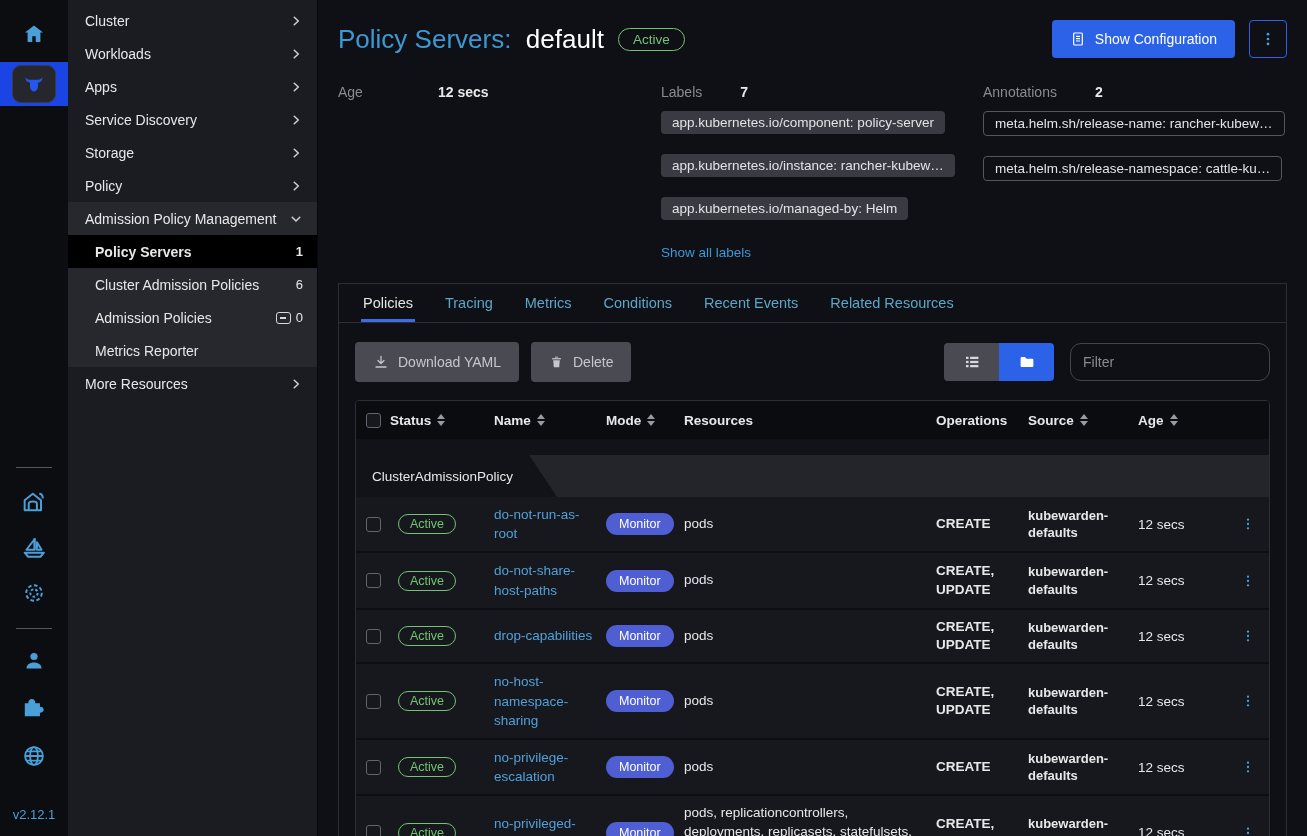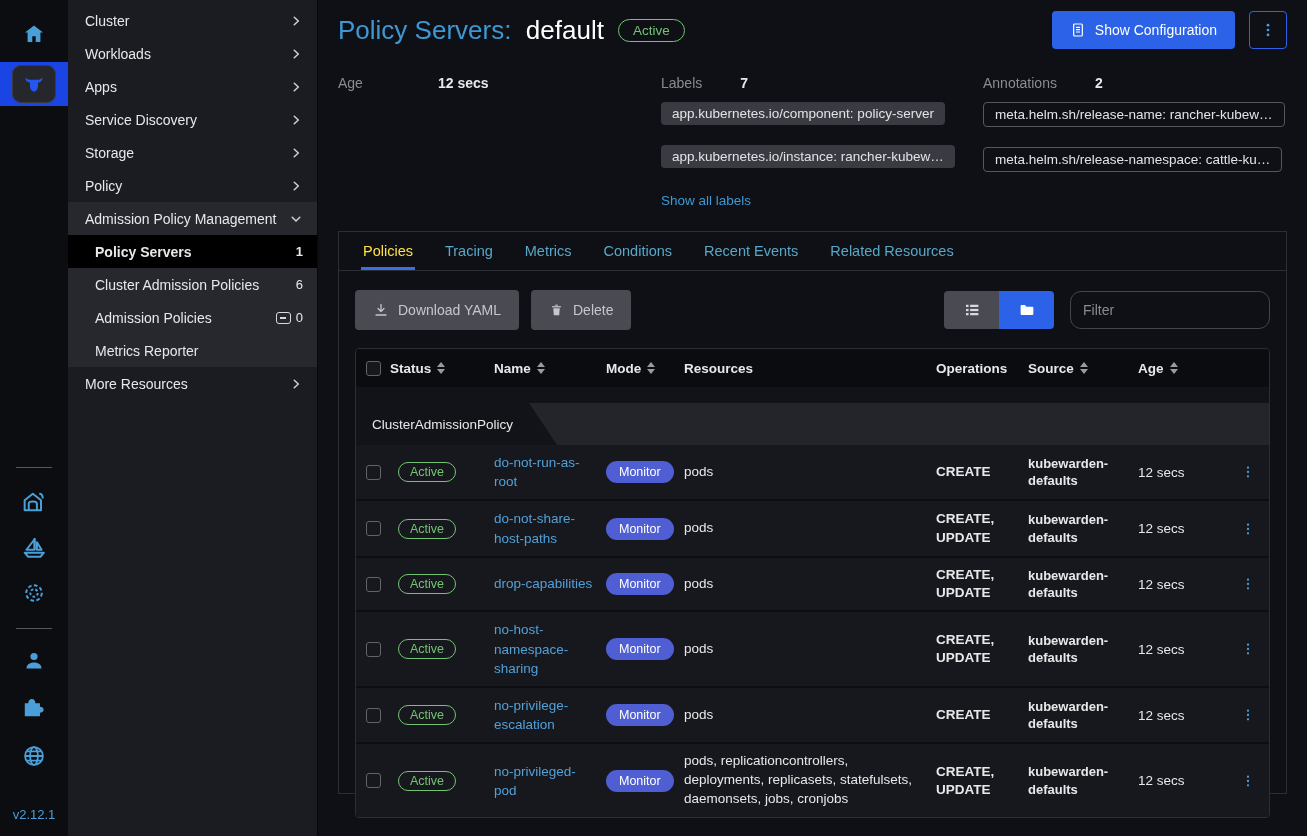--- a/index.html
+++ b/index.html
@@ -25,21 +25,21 @@
   .chev { color:#cfd0d4; display:flex; }
   .nav-group { background:#27282e; }
   .nav-sub { padding-left:27px; }
   .nav-sub.selected { background:#000000; font-weight:700; }
   .count { font-size:13px; display:flex; align-items:center; }
   .ns-box { width:15px; height:12px; border:1.5px solid #d8d9dd; border-radius:3px; display:inline-flex; align-items:center; justify-content:center; margin-right:5px; }
   .ns-box i { width:6px; height:2px; background:#d8d9dd; display:block; }
 
   
   .main { flex:1; padding:0 20px; }
-  .header-row { display:flex; align-items:center; margin-top:11px; }
+  .header-row { display:flex; align-items:center; margin-top:20px; }
   h1 { font-size:26px; font-weight:400; color:#3d98d3; }
   h1 .name { color:#ffffff; }
   .badge-active { margin-left:14px; border:1px solid #72c472; color:#72c472; border-radius:13px; padding:3px 14px; font-size:13.5px; }
   .btn-primary { margin-left:auto; background:#2b62e8; color:#fff; border:none; border-radius:4px; height:38px; padding:0 18px; font-size:14px; display:flex; align-items:center; gap:9px; cursor:pointer; }
   .kebab-btn { width:38px; height:38px; margin-left:14px; border:1px solid #2b62e8; border-radius:4px; background:transparent; color:#4a9fd8; display:flex; align-items:center; justify-content:center; cursor:pointer; }
 
   .meta { display:flex; margin-top:26px; }
   .muted { color:#8a8b92; font-size:14px; }
   .meta-age { width:323px; display:flex; }
   .meta-age .muted { width:100px; }
@@ -50,21 +50,21 @@
   .chips { margin-top:11px; display:flex; flex-direction:column; align-items:flex-start; gap:20px; }
   .chip { background:#3a3b42; border-radius:4px; padding:4px 11px; font-size:13.5px; color:#e2e3e6; white-space:nowrap; }
   .chip.ann { background:transparent; border:1px solid #55565e; }
   .show-all { color:#3d98d3; font-size:13.5px; margin-top:25px; cursor:pointer; display:inline-block; }
   .meta-ann { flex:1; }
 
   
   .panel { border:1px solid #2c2d35; margin-top:22px; height:563px; }
   .tabs { display:flex; border-bottom:1px solid #2c2d35; padding-left:8px; }
   .tab { padding:11px 2px 8px; margin:0 14px; font-size:14.5px; color:#5aa7c7; border-bottom:3px solid transparent; cursor:pointer; }
-  .tab.active { color:#fde047; border-bottom-color:#3b6ee2; }
+  .tab.active { color:#e5e5e5; border-bottom-color:#3b6ee2; }
 
   .toolbar { display:flex; align-items:center; padding:19px 16px 18px; }
   .btn-gray { background:#4a4b52; color:#c6c7cd; border:none; border-radius:4px; height:40px; padding:0 18px; font-size:14px; display:flex; align-items:center; gap:9px; margin-right:12px; cursor:pointer; }
   .toggle { margin-left:auto; display:flex; border-radius:4px; overflow:hidden; }
   .toggle-btn { width:55px; height:38px; display:flex; align-items:center; justify-content:center; border:none; cursor:pointer; }
   .toggle-btn.list { background:#4a4b52; color:#d8d9dd; }
   .toggle-btn.folder { background:#2b62e8; color:#fff; }
   .filter { margin-left:16px; width:200px; height:38px; background:transparent; border:1px solid #43444c; border-radius:11px; color:#e8e8ea; padding:0 12px; font-size:14px; }
   .filter::placeholder { color:#8a8b92; }
 
@@ -302,20 +302,21 @@
         <b>12 secs</b>
       </div>
       <div class="meta-labels">
         <div class="meta-head">
           <span class="muted">Labels</span>
           <b>7</b>
         </div>
         <div class="chips" id="label-chips">
             <span class="chip">app.kubernetes.io/component: policy-server</span>
             <span class="chip">app.kubernetes.io/instance: rancher-kubew…</span>
+            <span class="chip">app.kubernetes.io/managed-by: Helm</span>
           </div>
         <span class="show-all">Show all labels</span>
       </div>
       <div class="meta-ann">
         <div class="meta-head">
           <span class="muted">Annotations</span>
           <b>2</b>
         </div>
         <div class="chips" id="annotation-chips">
             <span class="chip ann">meta.helm.sh/release-name: rancher-kubew…</span>

